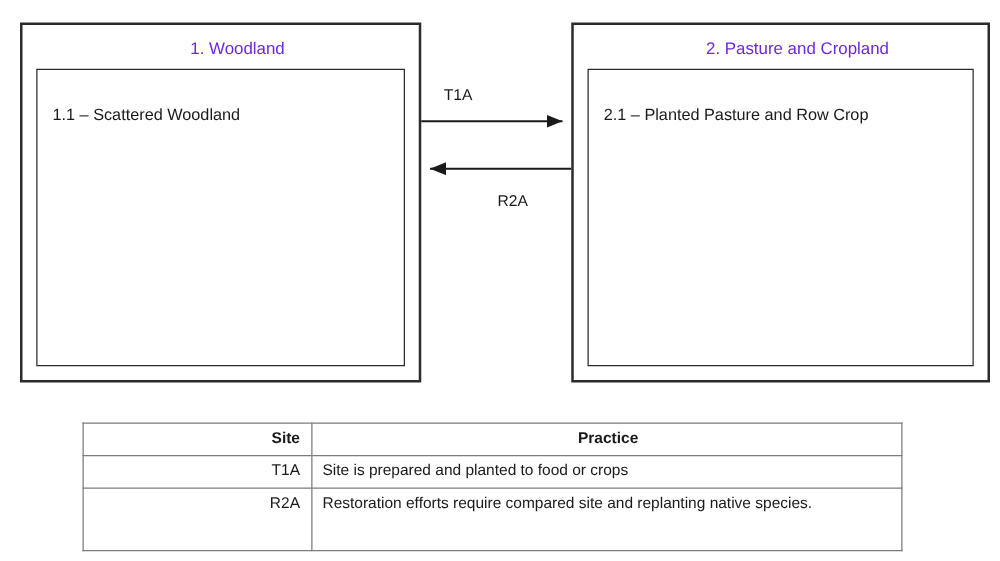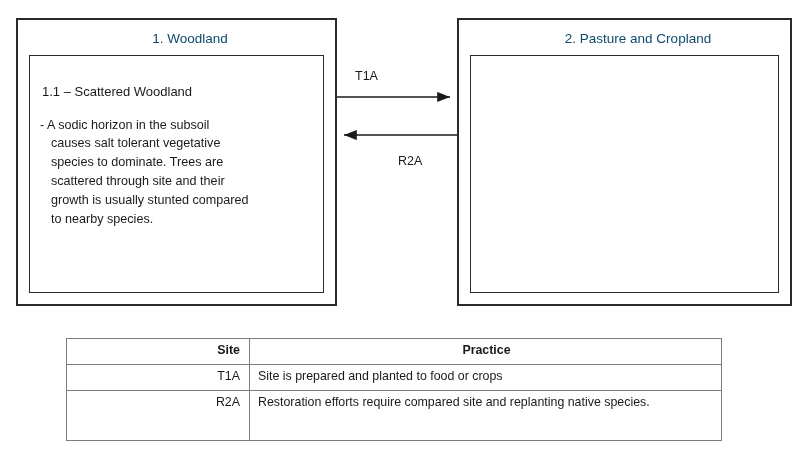--- a/index.html
+++ b/index.html
@@ -24,21 +24,21 @@
     background: #ffffff;
   }
   #state-box-1 { left: 16px;  top: 18px; width: 321px; height: 288px; }
   #state-box-2 { left: 457px; top: 18px; width: 335px; height: 288px; }
 
   .state-title {
     text-align: center;
     font-size: 13.5px;
     line-height: 1;
     padding-top: 12px;
-    color: #0c4a6e;
+    color: #6d28d9;
     white-space: nowrap;
     margin-left: 27px;
   }
 
   .phase-box {
     position: absolute;
     box-sizing: border-box;
     border: 1.6px solid #2b2b2b;
     background: #ffffff;
     left: 11px;
@@ -115,32 +115,27 @@
   #practice-table thead .col-practice { text-align: center; }
   #practice-table tbody tr.tall td { height: 42px; }
 </style>
 </head>
 <body>
 
 <div class="state-box" id="state-box-1">
   <div class="state-title">1. Woodland</div>
   <div class="phase-box">
     <div class="phase-title">1.1 – Scattered Woodland</div>
-    <div class="phase-desc">- A sodic horizon in the subsoil
-causes salt tolerant vegetative
-species to dominate.  Trees are
-scattered through site and their
-growth  is usually stunted compared
-to nearby species.</div>
   </div>
 </div>
 
 <div class="state-box" id="state-box-2">
   <div class="state-title">2. Pasture and Cropland</div>
   <div class="phase-box">
+    <div class="phase-title">2.1 – Planted Pasture and Row Crop</div>
   </div>
 </div>
 
 <svg class="arrow-layer" viewBox="0 0 800 449">
   <defs>
     <marker id="head-right" markerWidth="9" markerHeight="9" refX="8" refY="3.2" orient="auto" markerUnits="strokeWidth">
       <path d="M0,0 L8,3.2 L0,6.4 z" fill="#1a1a1a"></path>
     </marker>
     <marker id="head-left" markerWidth="9" markerHeight="9" refX="8" refY="3.2" orient="auto" markerUnits="strokeWidth">
       <path d="M0,0 L8,3.2 L0,6.4 z" fill="#1a1a1a"></path>

